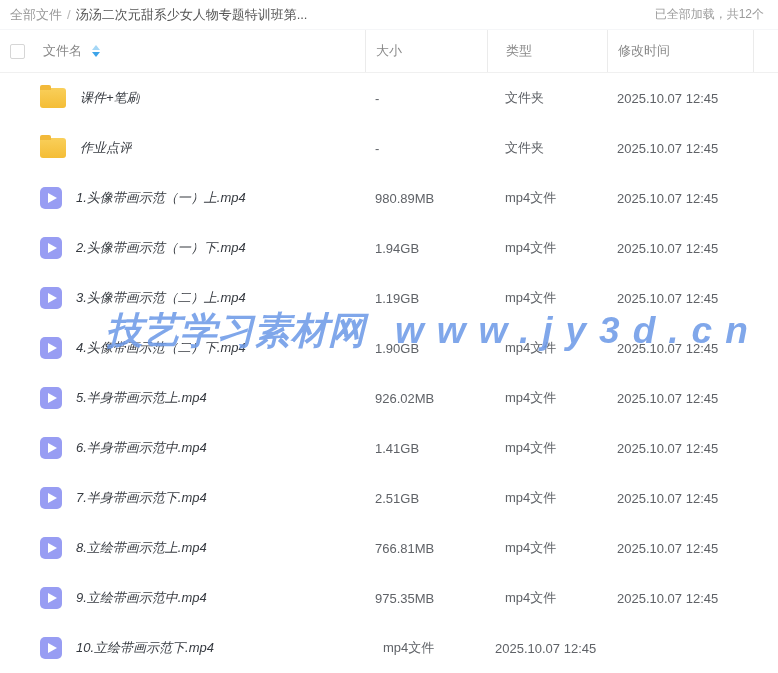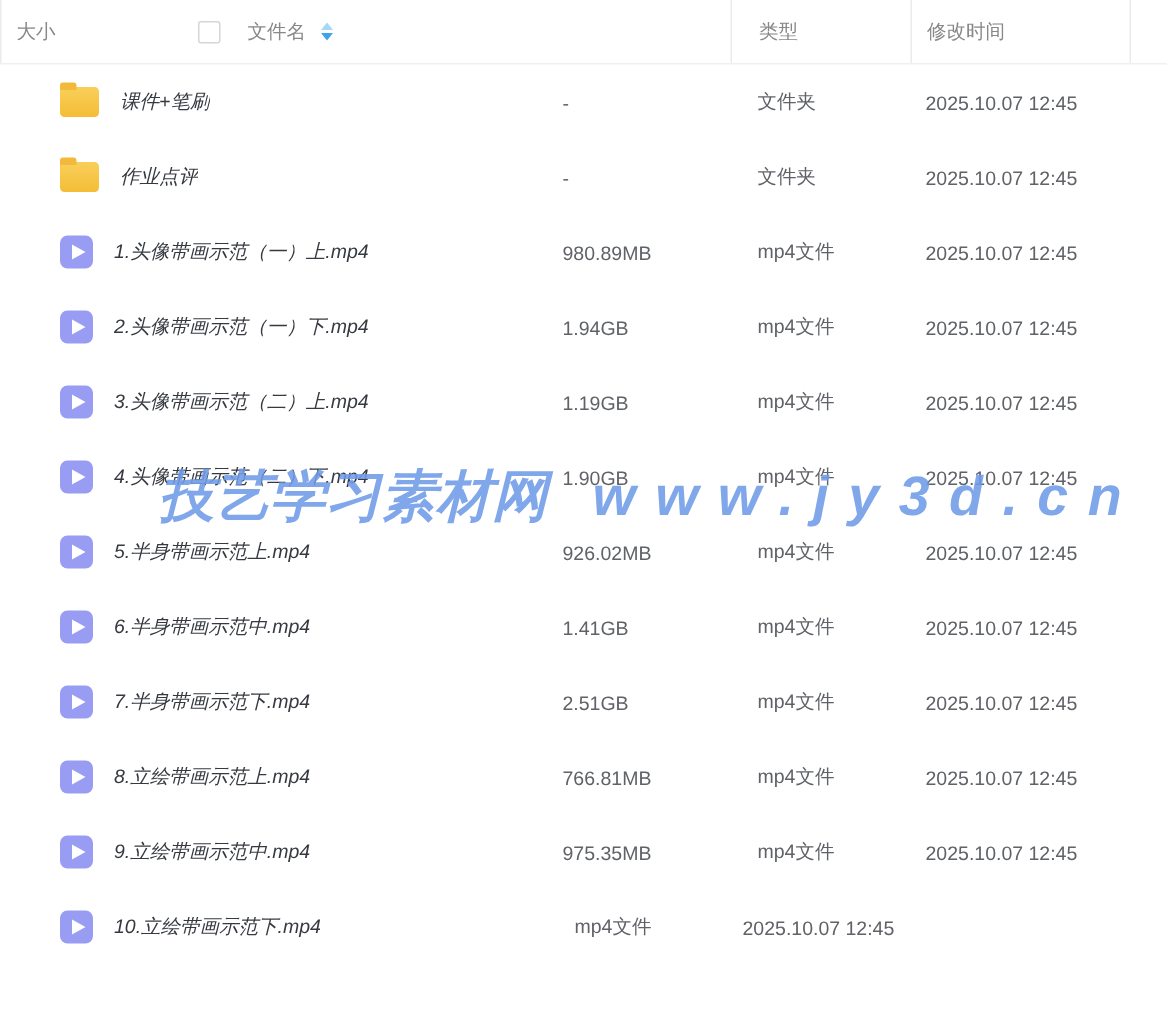--- a/index.html
+++ b/index.html
@@ -55,31 +55,39 @@
   
   .watermark { position:absolute; left:106px; top:306px; z-index:10; pointer-events:none;
                white-space:nowrap; font-weight:bold; font-size:37px; color:#6f9be8; opacity:.88;font-style:italic; }
   .wm-en { margin-left:30px; letter-spacing:13px; }
 </style>
 </head>
 <body>
 
 <div class="page">
 
+  <div class="topbar">
+    <div class="breadcrumb">
+      <span class="bc-root">全部文件</span>
+      <span class="bc-sep">/</span>
+      <span class="bc-current">汤汤二次元甜系少女人物专题特训班第...</span>
+    </div>
+    <div class="status">已全部加载，共12个</div>
+  </div>
 
   <div class="thead">
-    <div class="th col-size">大小</div>
     <div class="th col-name">
       <span class="checkbox"></span>
       <span class="th-label">文件名</span>
       <span class="sort-icon">
         <span class="tri-up"></span>
         <span class="tri-down"></span>
       </span>
     </div>
+    <div class="th col-size">大小</div>
     <div class="th col-type">类型</div>
     <div class="th col-time">修改时间</div>
     <div class="th col-extra"></div>
   </div>
 
   <div class="tbody">
   <div class="row">
     <div class="cell col-name">
       <span class="file-icon folder-icon"></span>
       <span class="file-name">课件+笔刷</span>

